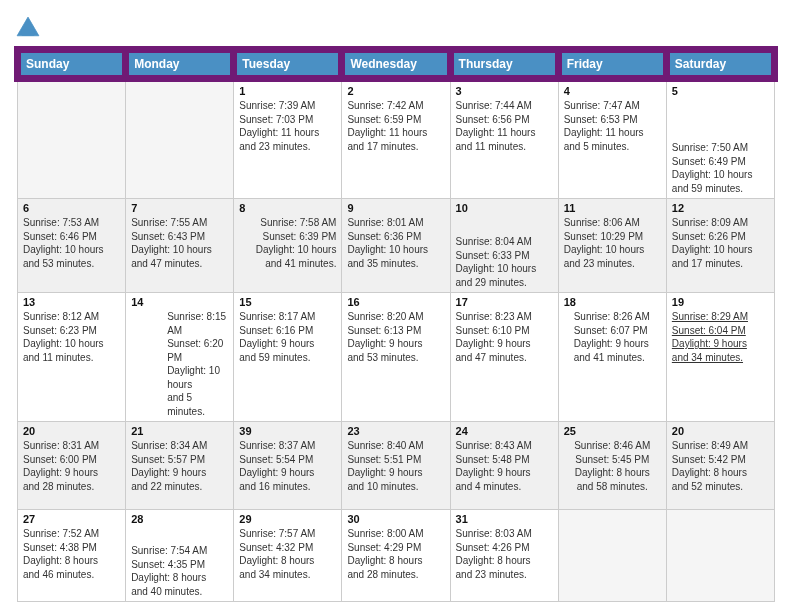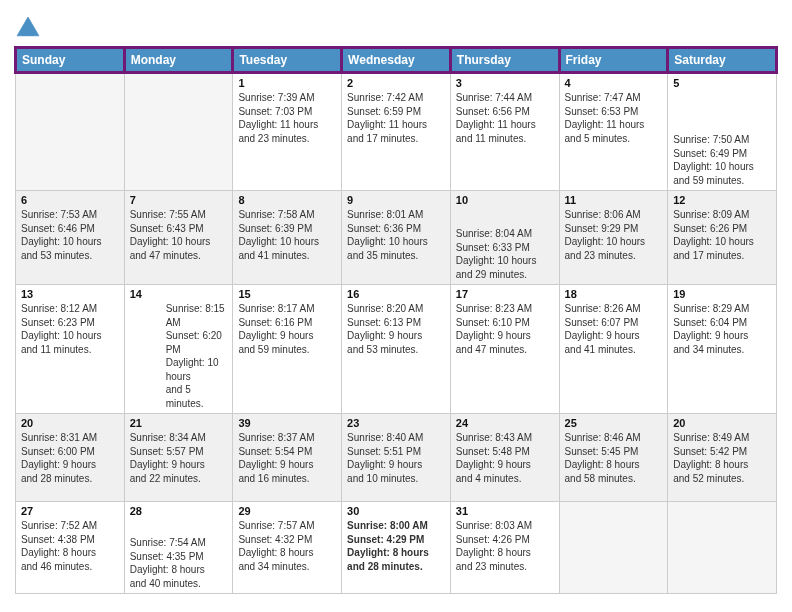--- a/index.html
+++ b/index.html
@@ -60,21 +60,21 @@
       border-collapse: collapse;
       table-layout: fixed;
     }
     .calendar th {
       background: #4a90c4;
       color: #fff;
       font-size: 12px;
       font-weight: bold;
       padding: 4px 5px;
       text-align: left;
-      border: 3px solid #701a75;
+      border: 7px solid #701a75;
     }
     .calendar td {
       border: 1px solid #ccc;
       vertical-align: top;
       padding: 3px 5px;
       font-size: 9.5px;
       color: #222;
       height: 88px;
       background: #fff;
     }
@@ -182,21 +182,21 @@
           </td>
           <td>
             <div class="day-number">7</div>
             <div class="day-info" style="white-space: pre-line;">Sunrise: 7:55 AM
 Sunset: 6:43 PM
 Daylight: 10 hours
 and 47 minutes.</div>
           </td>
           <td>
             <div class="day-number">8</div>
-            <div class="day-info" style="white-space: pre-line;">Sunrise: 7:58 AM
+            <div class="day-info" style="white-space: pre-line; text-align: right;">Sunrise: 7:58 AM
 Sunset: 6:39 PM
 Daylight: 10 hours
 and 41 minutes.</div>
           </td>
           <td>
             <div class="day-number">9</div>
             <div class="day-info" style="white-space: pre-line;">Sunrise: 8:01 AM
 Sunset: 6:36 PM
 Daylight: 10 hours
 and 35 minutes.</div>
@@ -204,21 +204,21 @@
           <td>
             <div class="day-number">10</div>
             <div class="day-info" style="white-space: pre-line; margin-top: 21px;">Sunrise: 8:04 AM
 Sunset: 6:33 PM
 Daylight: 10 hours
 and 29 minutes.</div>
           </td>
           <td>
             <div class="day-number">11</div>
             <div class="day-info" style="white-space: pre-line;">Sunrise: 8:06 AM
-Sunset: 9:29 PM
+Sunset: 10:29 PM
 Daylight: 10 hours
 and 23 minutes.</div>
           </td>
           <td>
             <div class="day-number">12</div>
             <div class="day-info" style="white-space: pre-line;">Sunrise: 8:09 AM
 Sunset: 6:26 PM
 Daylight: 10 hours
 and 17 minutes.</div>
           </td>
@@ -254,28 +254,28 @@
           </td>
           <td>
             <div class="day-number">17</div>
             <div class="day-info" style="white-space: pre-line;">Sunrise: 8:23 AM
 Sunset: 6:10 PM
 Daylight: 9 hours
 and 47 minutes.</div>
           </td>
           <td>
             <div class="day-number">18</div>
-            <div class="day-info" style="white-space: pre-line;">Sunrise: 8:26 AM
+            <div class="day-info" style="white-space: pre-line; margin-left: 10px;">Sunrise: 8:26 AM
 Sunset: 6:07 PM
 Daylight: 9 hours
 and 41 minutes.</div>
           </td>
           <td>
             <div class="day-number">19</div>
-            <div class="day-info" style="white-space: pre-line;">Sunrise: 8:29 AM
+            <div class="day-info" style="white-space: pre-line; text-decoration: underline;">Sunrise: 8:29 AM
 Sunset: 6:04 PM
 Daylight: 9 hours
 and 34 minutes.</div>
           </td>
         </tr>
         <tr class="row-shaded">
           <td>
             <div class="day-number">20</div>
             <div class="day-info" style="white-space: pre-line;">Sunrise: 8:31 AM
 Sunset: 6:00 PM
@@ -305,21 +305,21 @@
           </td>
           <td>
             <div class="day-number">24</div>
             <div class="day-info" style="white-space: pre-line;">Sunrise: 8:43 AM
 Sunset: 5:48 PM
 Daylight: 9 hours
 and 4 minutes.</div>
           </td>
           <td>
             <div class="day-number">25</div>
-            <div class="day-info" style="white-space: pre-line;">Sunrise: 8:46 AM
+            <div class="day-info" style="white-space: pre-line; text-align: center;">Sunrise: 8:46 AM
 Sunset: 5:45 PM
 Daylight: 8 hours
 and 58 minutes.</div>
           </td>
           <td>
             <div class="day-number">20</div>
             <div class="day-info" style="white-space: pre-line;">Sunrise: 8:49 AM
 Sunset: 5:42 PM
 Daylight: 8 hours
 and 52 minutes.</div>
@@ -342,21 +342,21 @@
           </td>
           <td>
             <div class="day-number">29</div>
             <div class="day-info" style="white-space: pre-line;">Sunrise: 7:57 AM
 Sunset: 4:32 PM
 Daylight: 8 hours
 and 34 minutes.</div>
           </td>
           <td>
             <div class="day-number">30</div>
-            <div class="day-info" style="white-space: pre-line; font-weight: bold;">Sunrise: 8:00 AM
+            <div class="day-info" style="white-space: pre-line;">Sunrise: 8:00 AM
 Sunset: 4:29 PM
 Daylight: 8 hours
 and 28 minutes.</div>
           </td>
           <td>
             <div class="day-number">31</div>
             <div class="day-info" style="white-space: pre-line;">Sunrise: 8:03 AM
 Sunset: 4:26 PM
 Daylight: 8 hours
 and 23 minutes.</div>

